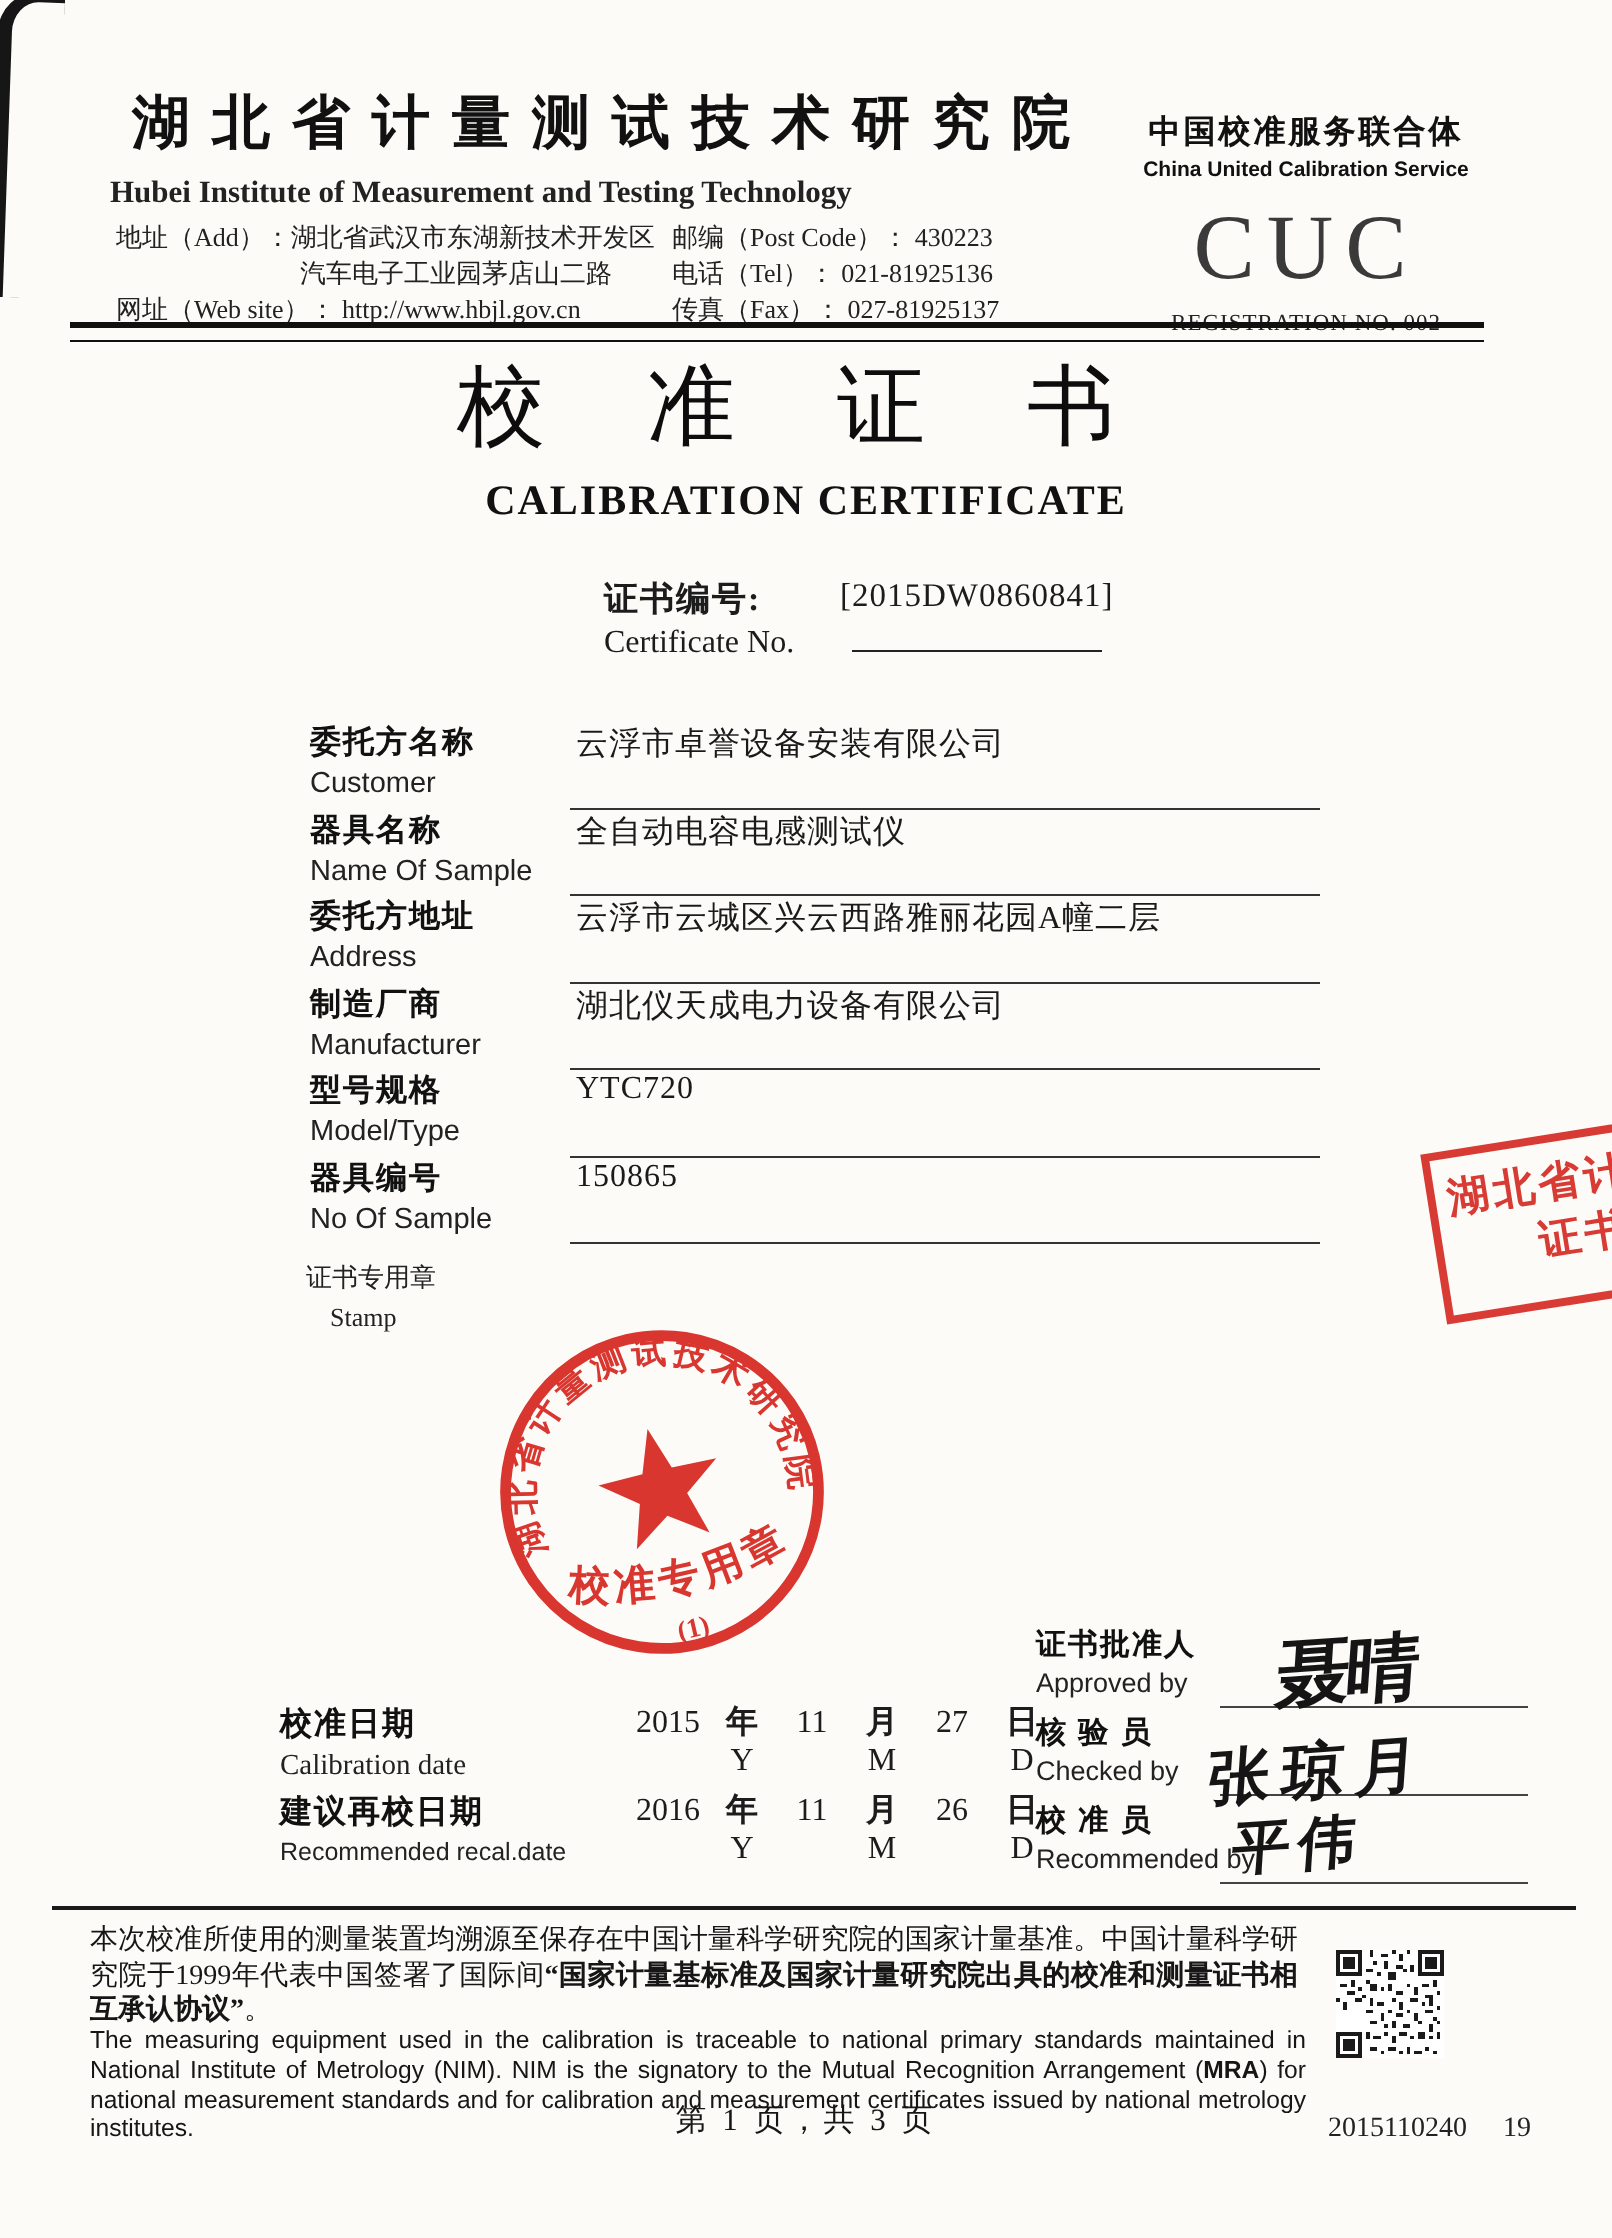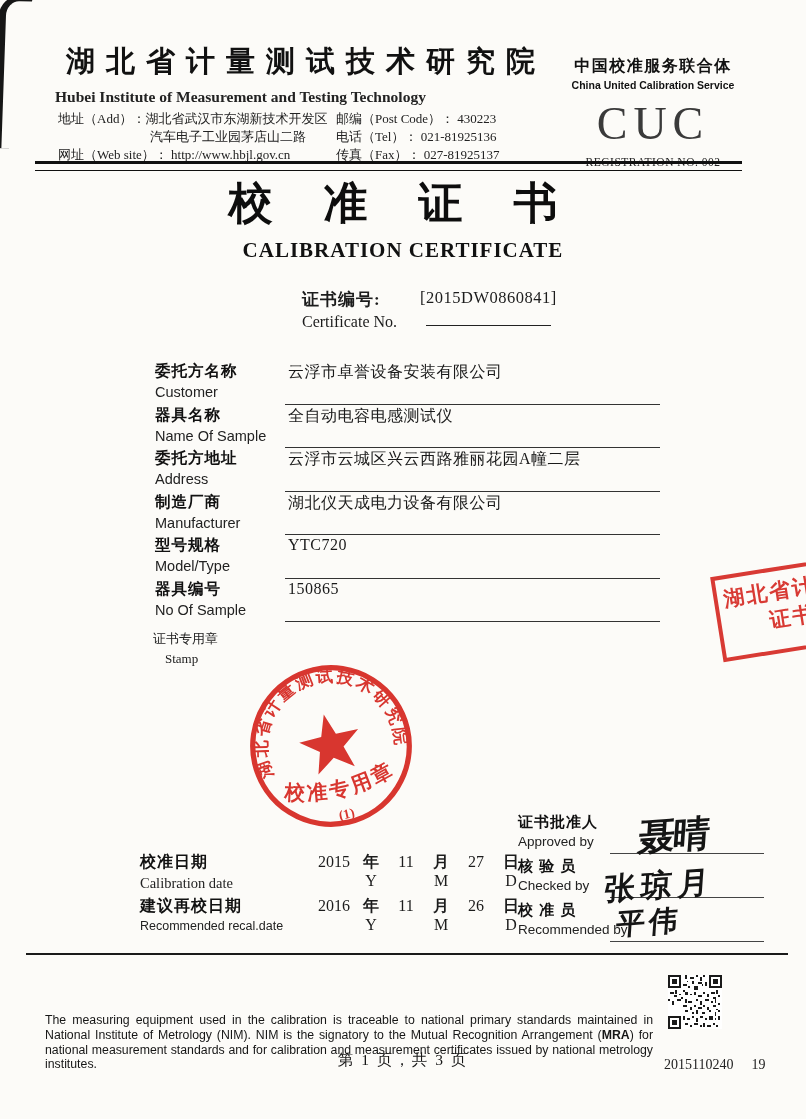--- a/index.html
+++ b/index.html
@@ -37,21 +37,21 @@
   }
   
   .cuc{position:absolute;left:558px;top:56px;width:190px;text-align:center;}
   .cuc-cn{font-family:"Liberation Sans", sans-serif;font-size:16px;font-weight:bold;letter-spacing:1.5px;color:#111;}
   .cuc-en{font-family:"Liberation Sans", sans-serif;font-size:10.5px;font-weight:bold;margin-top:2px;color:#111;}
   .cuc-abbr{font-size:46px;letter-spacing:6px;margin-top:6px;color:#3a3a3a;}
   .cuc-reg{font-size:11.5px;margin-top:6px;letter-spacing:.5px;color:#222;}
   
   .doc-title{
     position:absolute;left:0;top:174px;width:806px;text-align:center;
-    font-size:44px;font-weight:bold;letter-spacing:20px;color:#0d0d0d;
+    font-size:44px;font-weight:normal;letter-spacing:20px;color:#0d0d0d;
   }
   .doc-subtitle{
     position:absolute;left:0;top:238px;width:806px;text-align:center;
     font-size:21px;font-weight:bold;letter-spacing:1px;color:#111;
   }
   
   .certno{position:absolute;left:302px;top:288px;font-size:17px;}
   .certno .cn-label{font-weight:bold;letter-spacing:1px;}
   .certno .en-label{font-size:16px;margin-top:2px;}
   .certno .value{position:absolute;left:118px;top:0;font-size:16.5px;letter-spacing:.5px;white-space:nowrap;}
@@ -281,20 +281,21 @@
         <div class="en">Recommended by</div>
       </div>
       <div class="sig-line">
         <span class="signature sig-3">平伟</span>
       </div>
     </div>
   </div>
 
   <div class="footer-rule"></div>
 
+  <div class="footer-cn"><span>本次校准所使用的测量装置均溯源至保存在中国计量科学研究院的国家计量基准。中国计量科学研究院于1999年代表中国签署了国际间</span><span class="bq">“国家计量基标准及国家计量研究院出具的校准和测量证书相互承认协议”</span><span>。</span></div>
 
   <div class="footer-en"><span>The measuring equipment used in the calibration is traceable to national primary standards maintained in National Institute of Metrology (NIM). NIM is the signatory to the Mutual Recognition Arrangement (</span><span class="bq">MRA</span><span>) for national measurement standards and for calibration and measurement certificates issued by national metrology institutes.</span></div>
 
   <svg class="qr" viewBox="0 0 29 29" shape-rendering="crispEdges">
     <rect x="0" y="0" width="29" height="29" fill="#ffffff"></rect>
     <g fill="#1a1a1a">
       <rect x="0" y="0" width="7" height="7"></rect>
         <rect x="1" y="1" width="5" height="5" fill="#fff"></rect>
         <rect x="2" y="2" width="3" height="3"></rect>
       <rect x="22" y="0" width="7" height="7"></rect>

